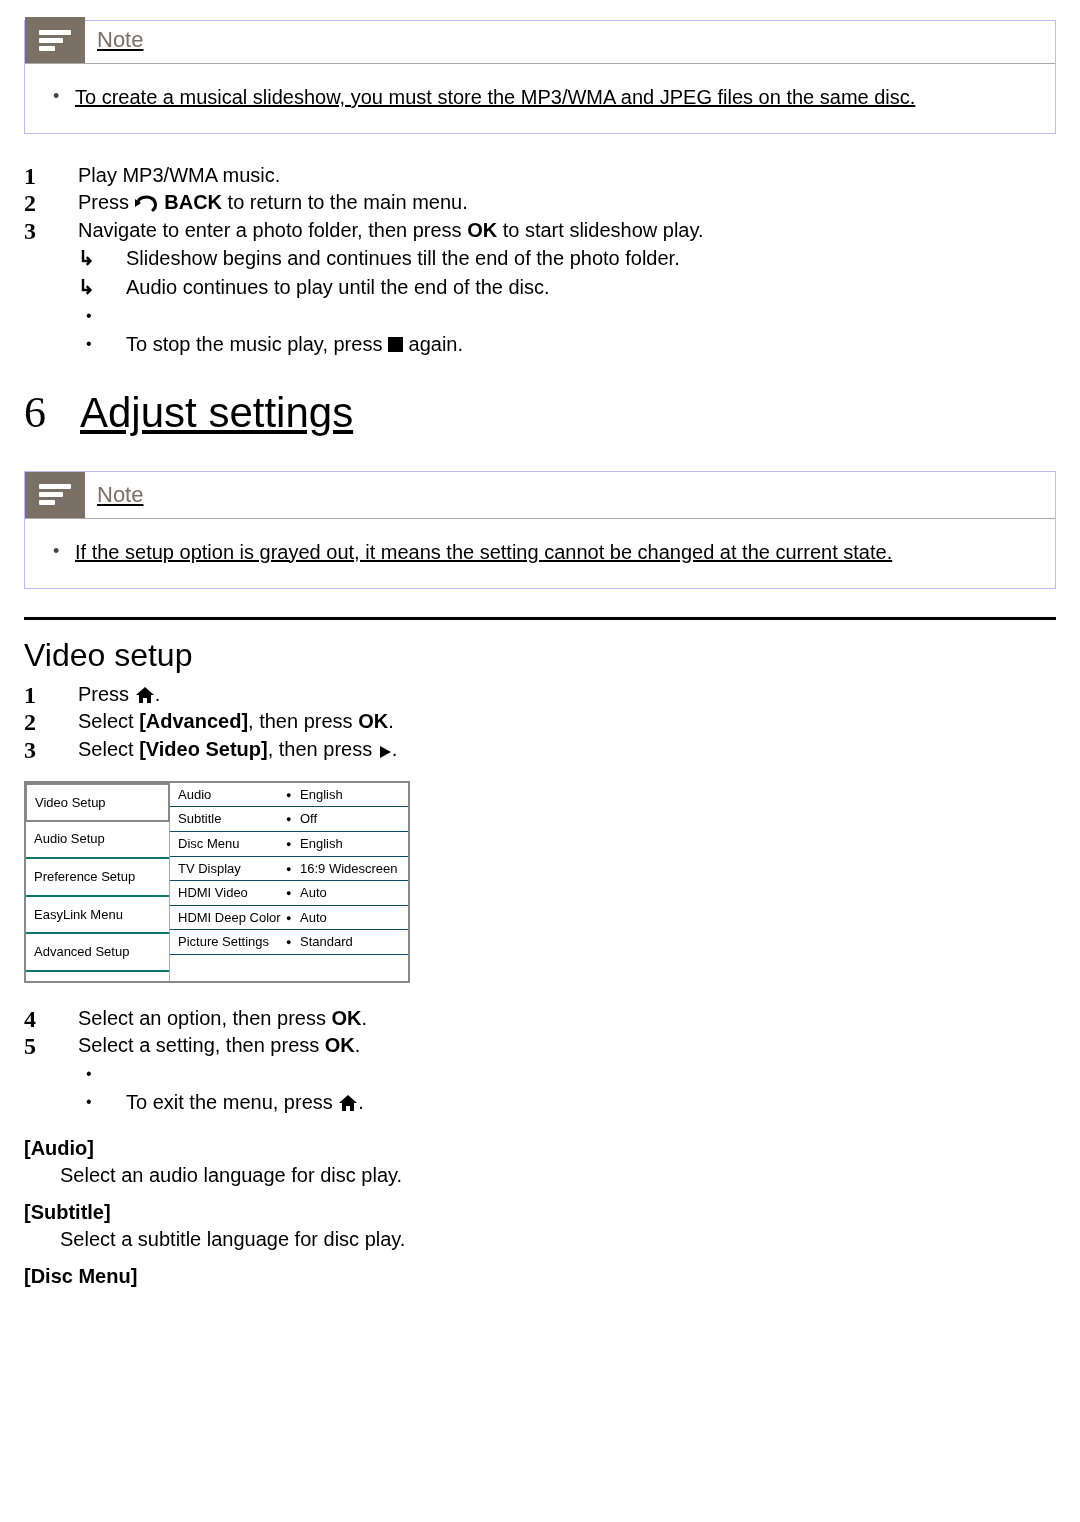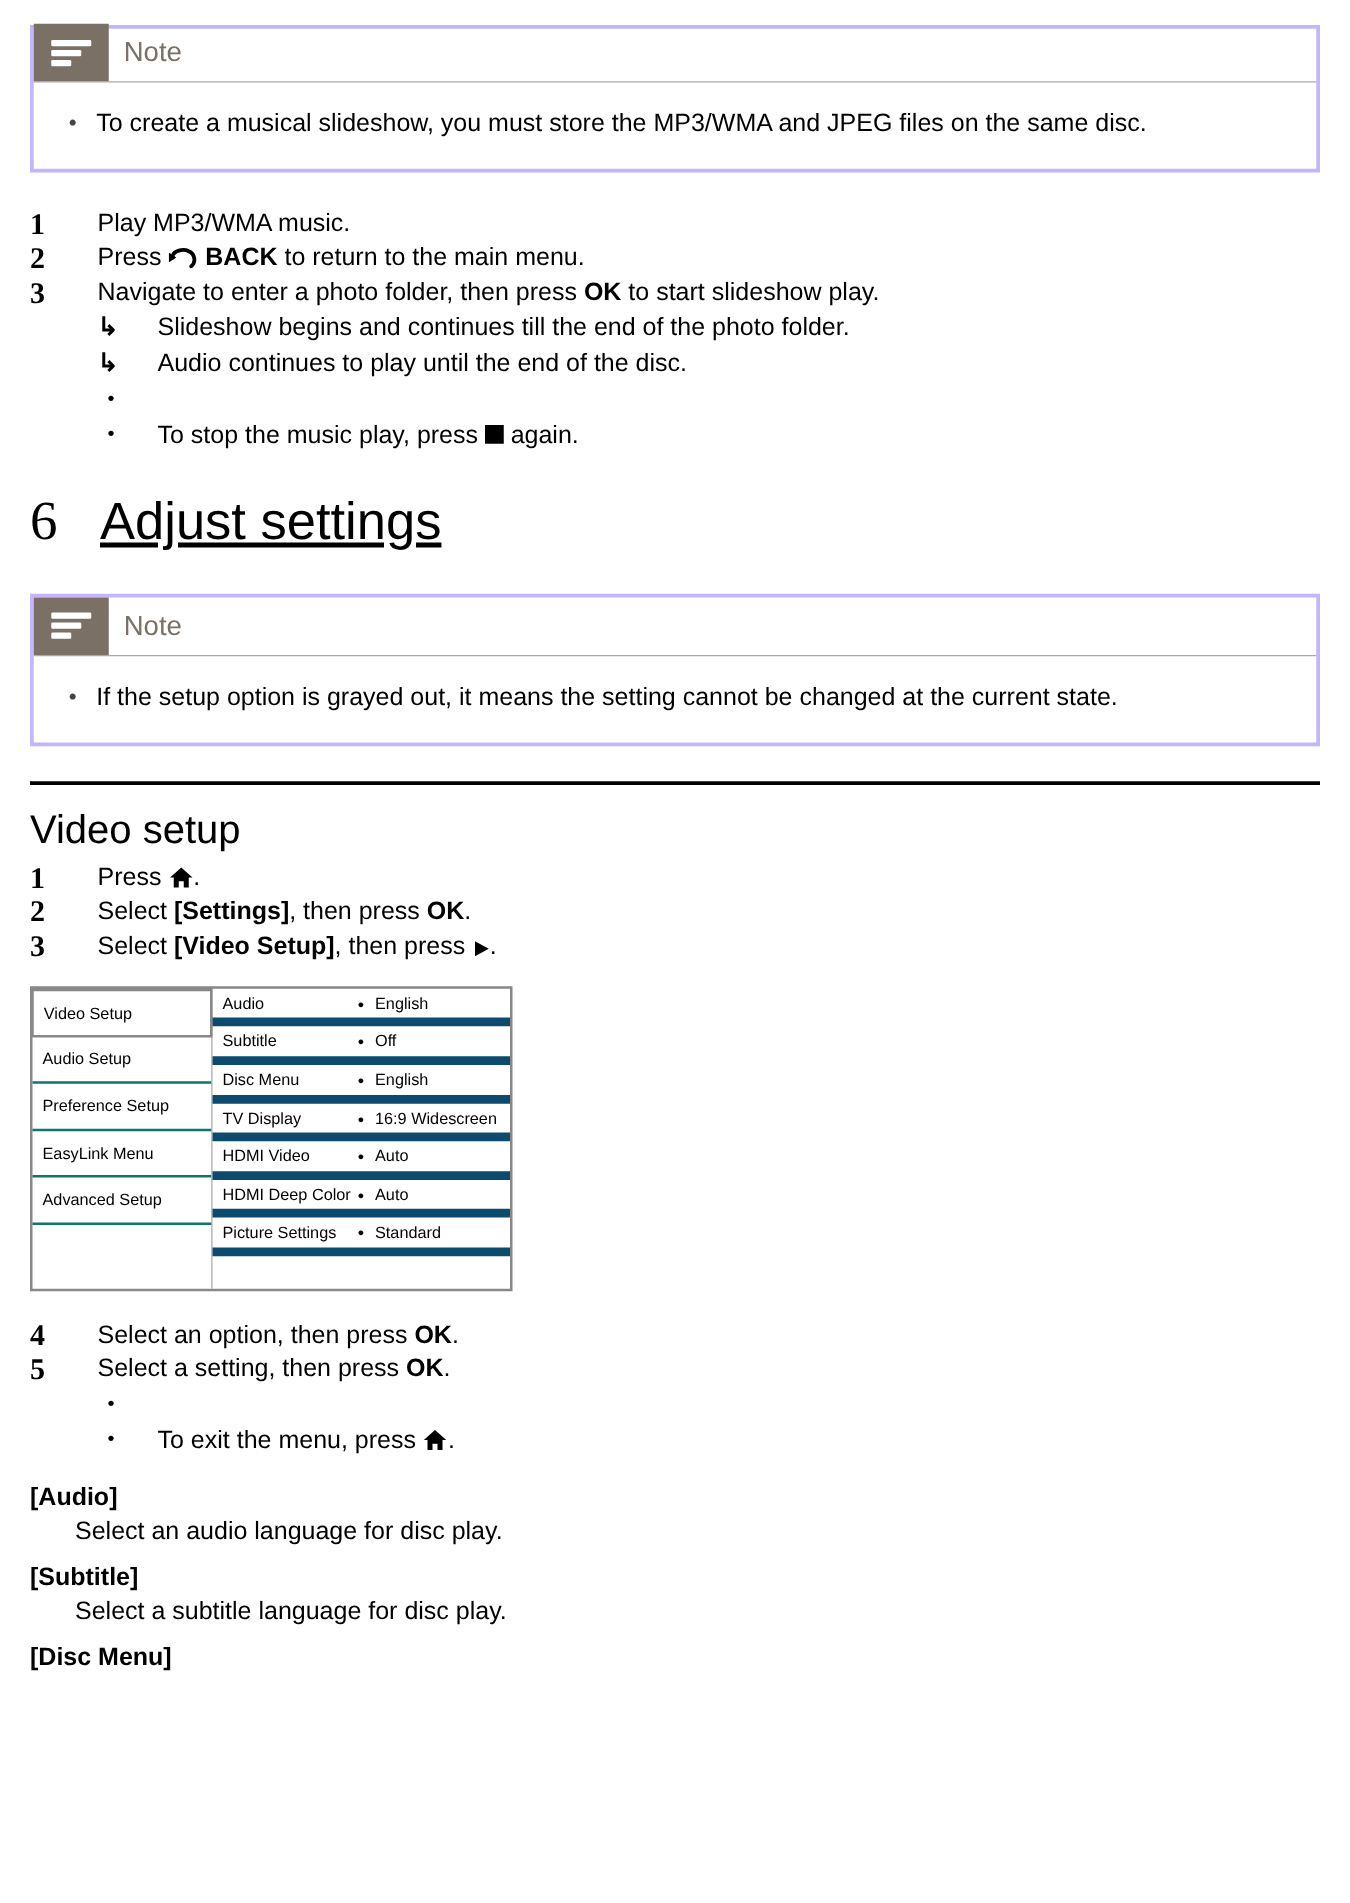--- a/index.html
+++ b/index.html
@@ -8,23 +8,24 @@
     font-size: 20px;
     color: #000;
     background: #fff;
     padding: 20px 24px 40px 24px;
     width: 1080px;
     line-height: 1.35;
   }
 
   
   .note-box {
-    border: 3px solid #c4b5fd;
+    border: 1px solid #c4b5fd;
     margin-bottom: 28px;
     position: relative;
+    text-decoration: underline;
   }
   .note-tab {
     display: flex;
     align-items: center;
     height: 46px;
   }
   .note-icon-bg {
     background: #7a7066;
     width: 60px;
     height: 46px;
@@ -97,21 +98,21 @@
     border-bottom:2px solid #0f766e;
   }
   .menu-left .mrow.selected {
     border:2px solid #888;
     border-top-width:3px;
     margin:-1px;
   }
   .menu-mid { flex:1; }
   .menu-mid .mrow {
     display:flex; align-items:center;
-    border-bottom:7px solid #0c4a6e;
+    border-bottom:1px solid #0c4a6e;
     padding:3px 6px 3px 8px;
     min-height:23px;
   }
   .menu-mid .mrow .mlabel { width:108px; }
   .menu-mid .mrow .mdot { width:14px; }
   .menu-mid .mrow .mdot::before { content:"●"; font-size:9px; position:relative; top:-1px;}
   .menu-mid .mrow .mval { flex:1; }
   .menu-mid .mrow:last-child { border-bottom:none; min-height:26px;}
 
   
@@ -227,21 +228,21 @@
     <div class="step-text">
       <span>Press </span>
       <span class="inline-icon icon-home"><svg width="20" height="18" viewBox="0 0 20 18">
             <path d="M10 1 L19 9 L16 9 L16 17 L12 17 L12 12 L8 12 L8 17 L4 17 L4 9 L1 9 Z" fill="#000"></path>
           </svg></span><span>.</span>
     </div>
   </div>
   <div class="step-row">
     <div class="step-num">2</div>
     <div class="step-text">
-      <span>Select </span><b class="kw">[Settings]</b><span>, then press </span><b class="kw">OK</b><span>.</span>
+      <span>Select </span><b class="kw">[Advanced]</b><span>, then press </span><b class="kw">OK</b><span>.</span>
     </div>
   </div>
   <div class="step-row">
     <div class="step-num">3</div>
     <div class="step-text">
       <span>Select </span><b class="kw">[Video Setup]</b><span>, then press </span>
       <span class="inline-icon icon-play"><svg width="14" height="14" viewBox="0 0 14 14">
             <path d="M2 1 L13 7 L2 13 Z" fill="#000"></path>
           </svg></span><span>.</span>
     </div>

